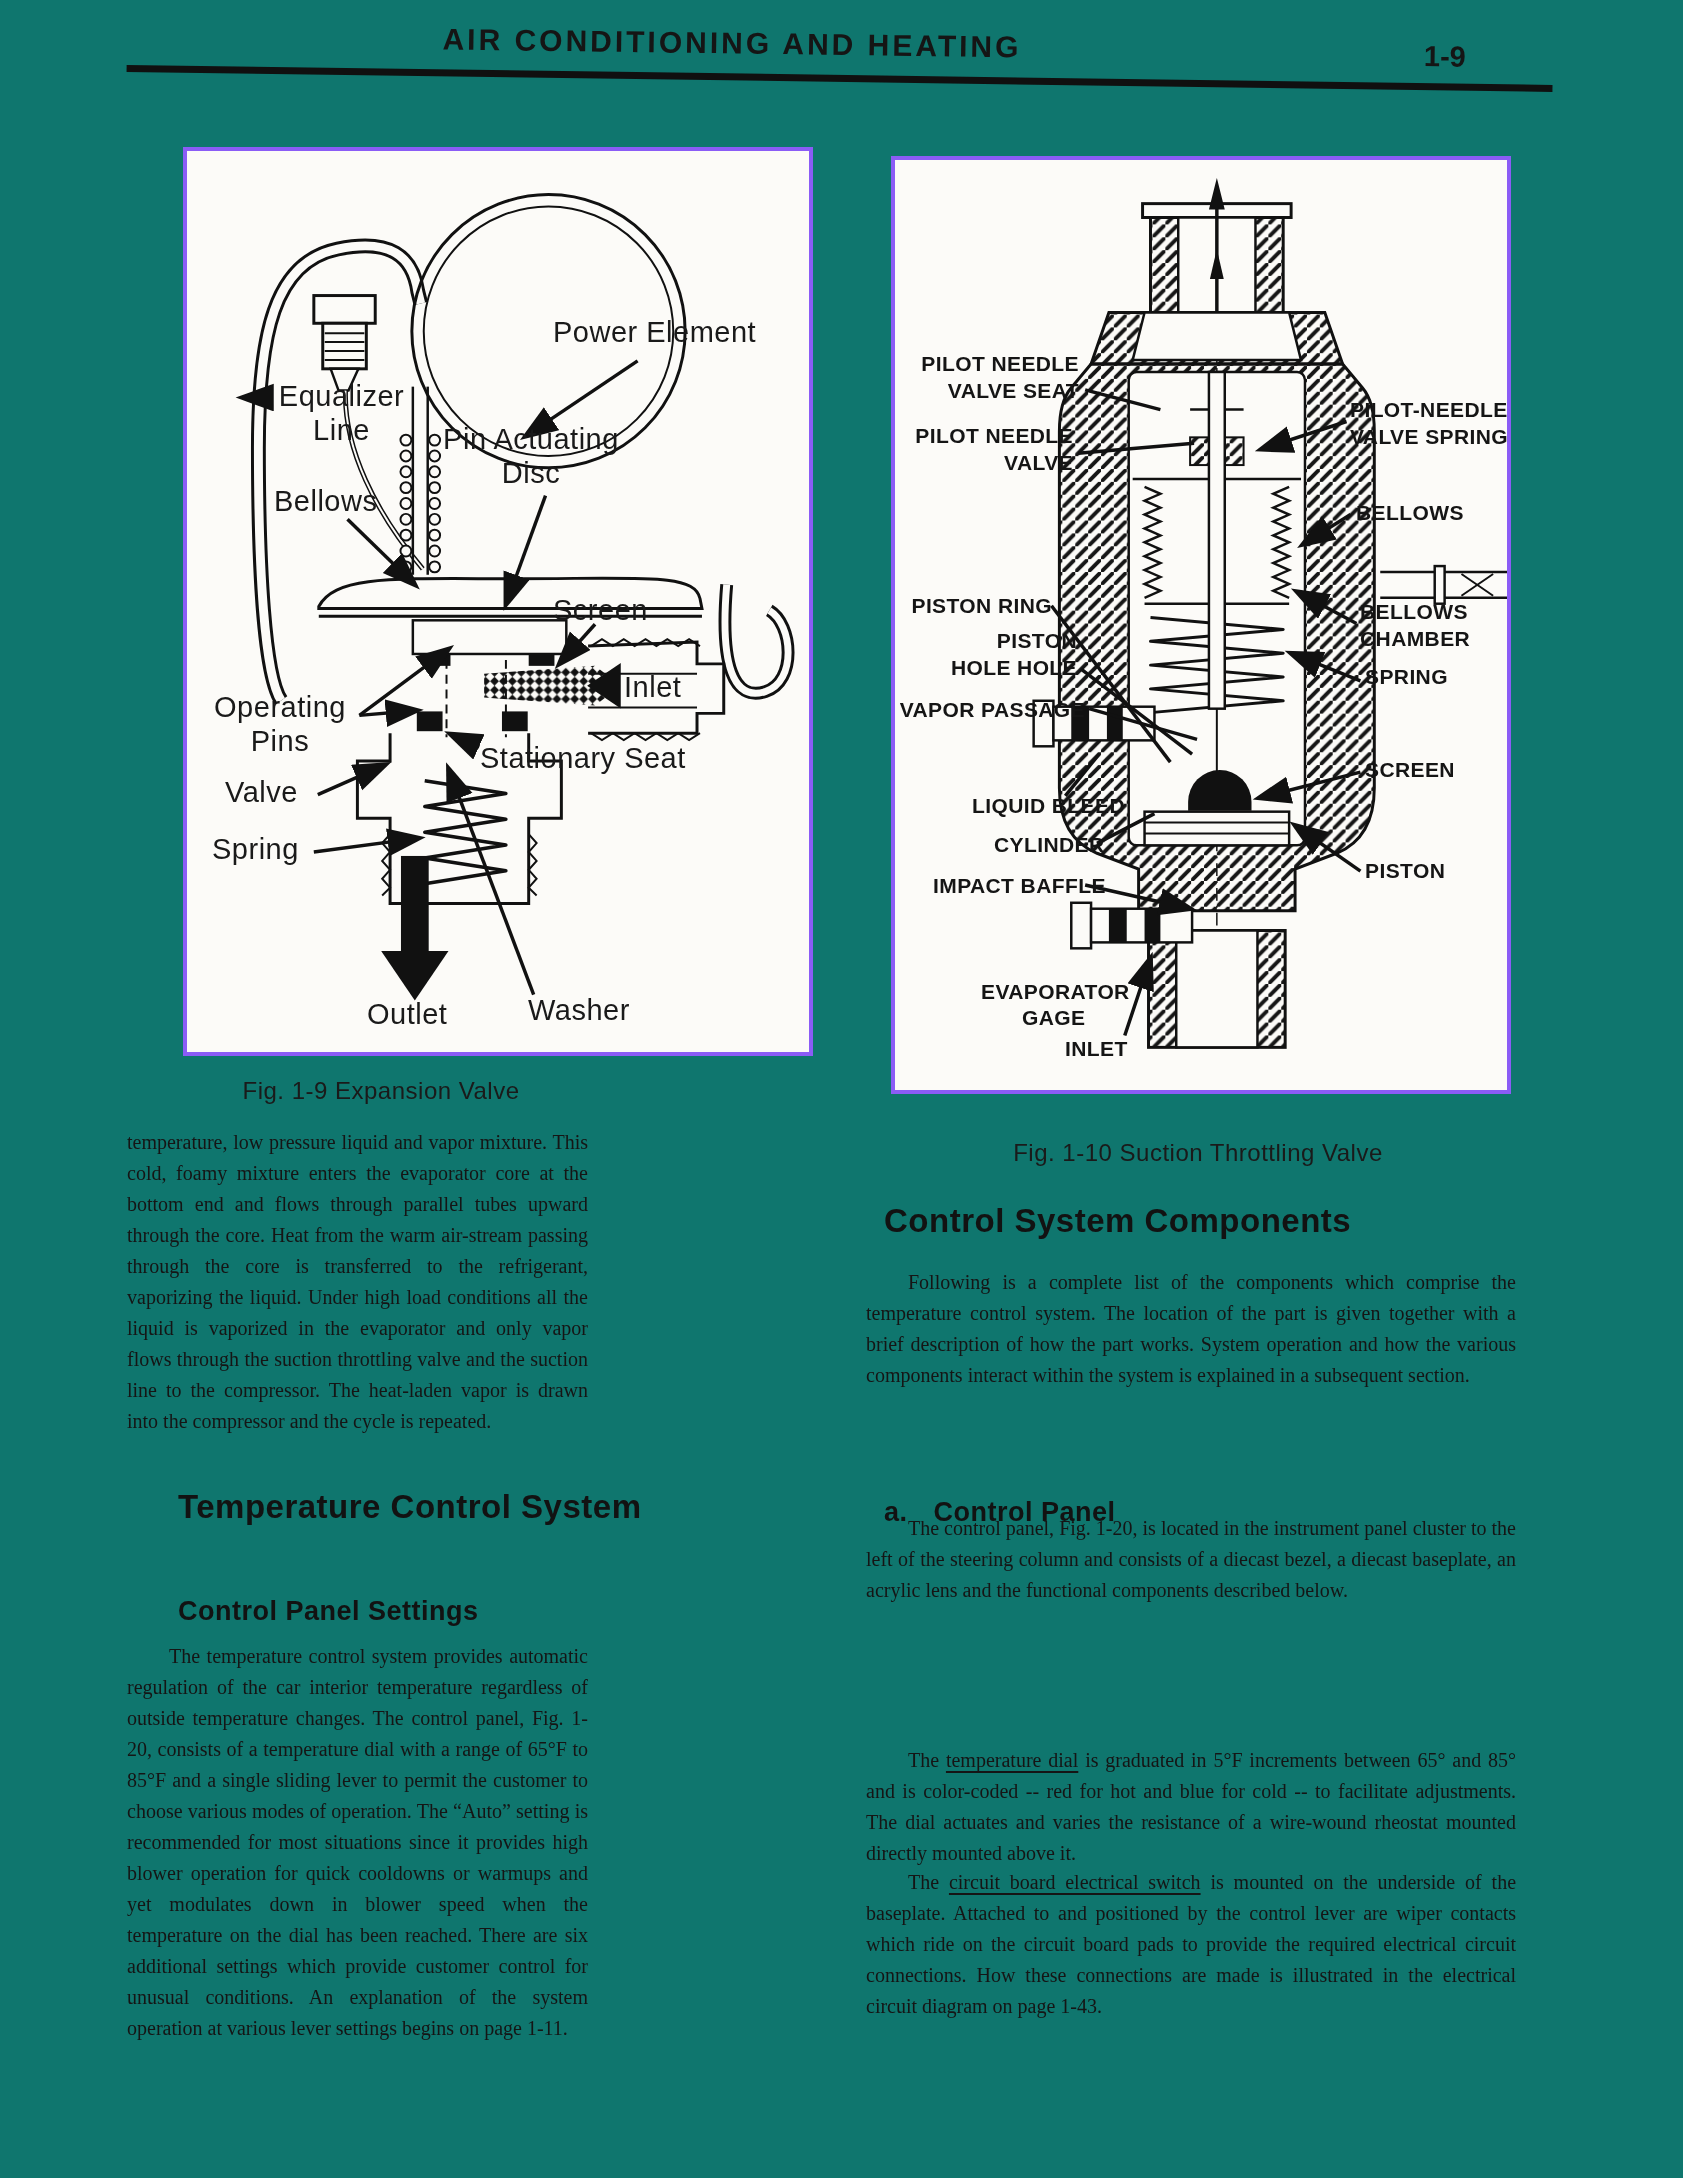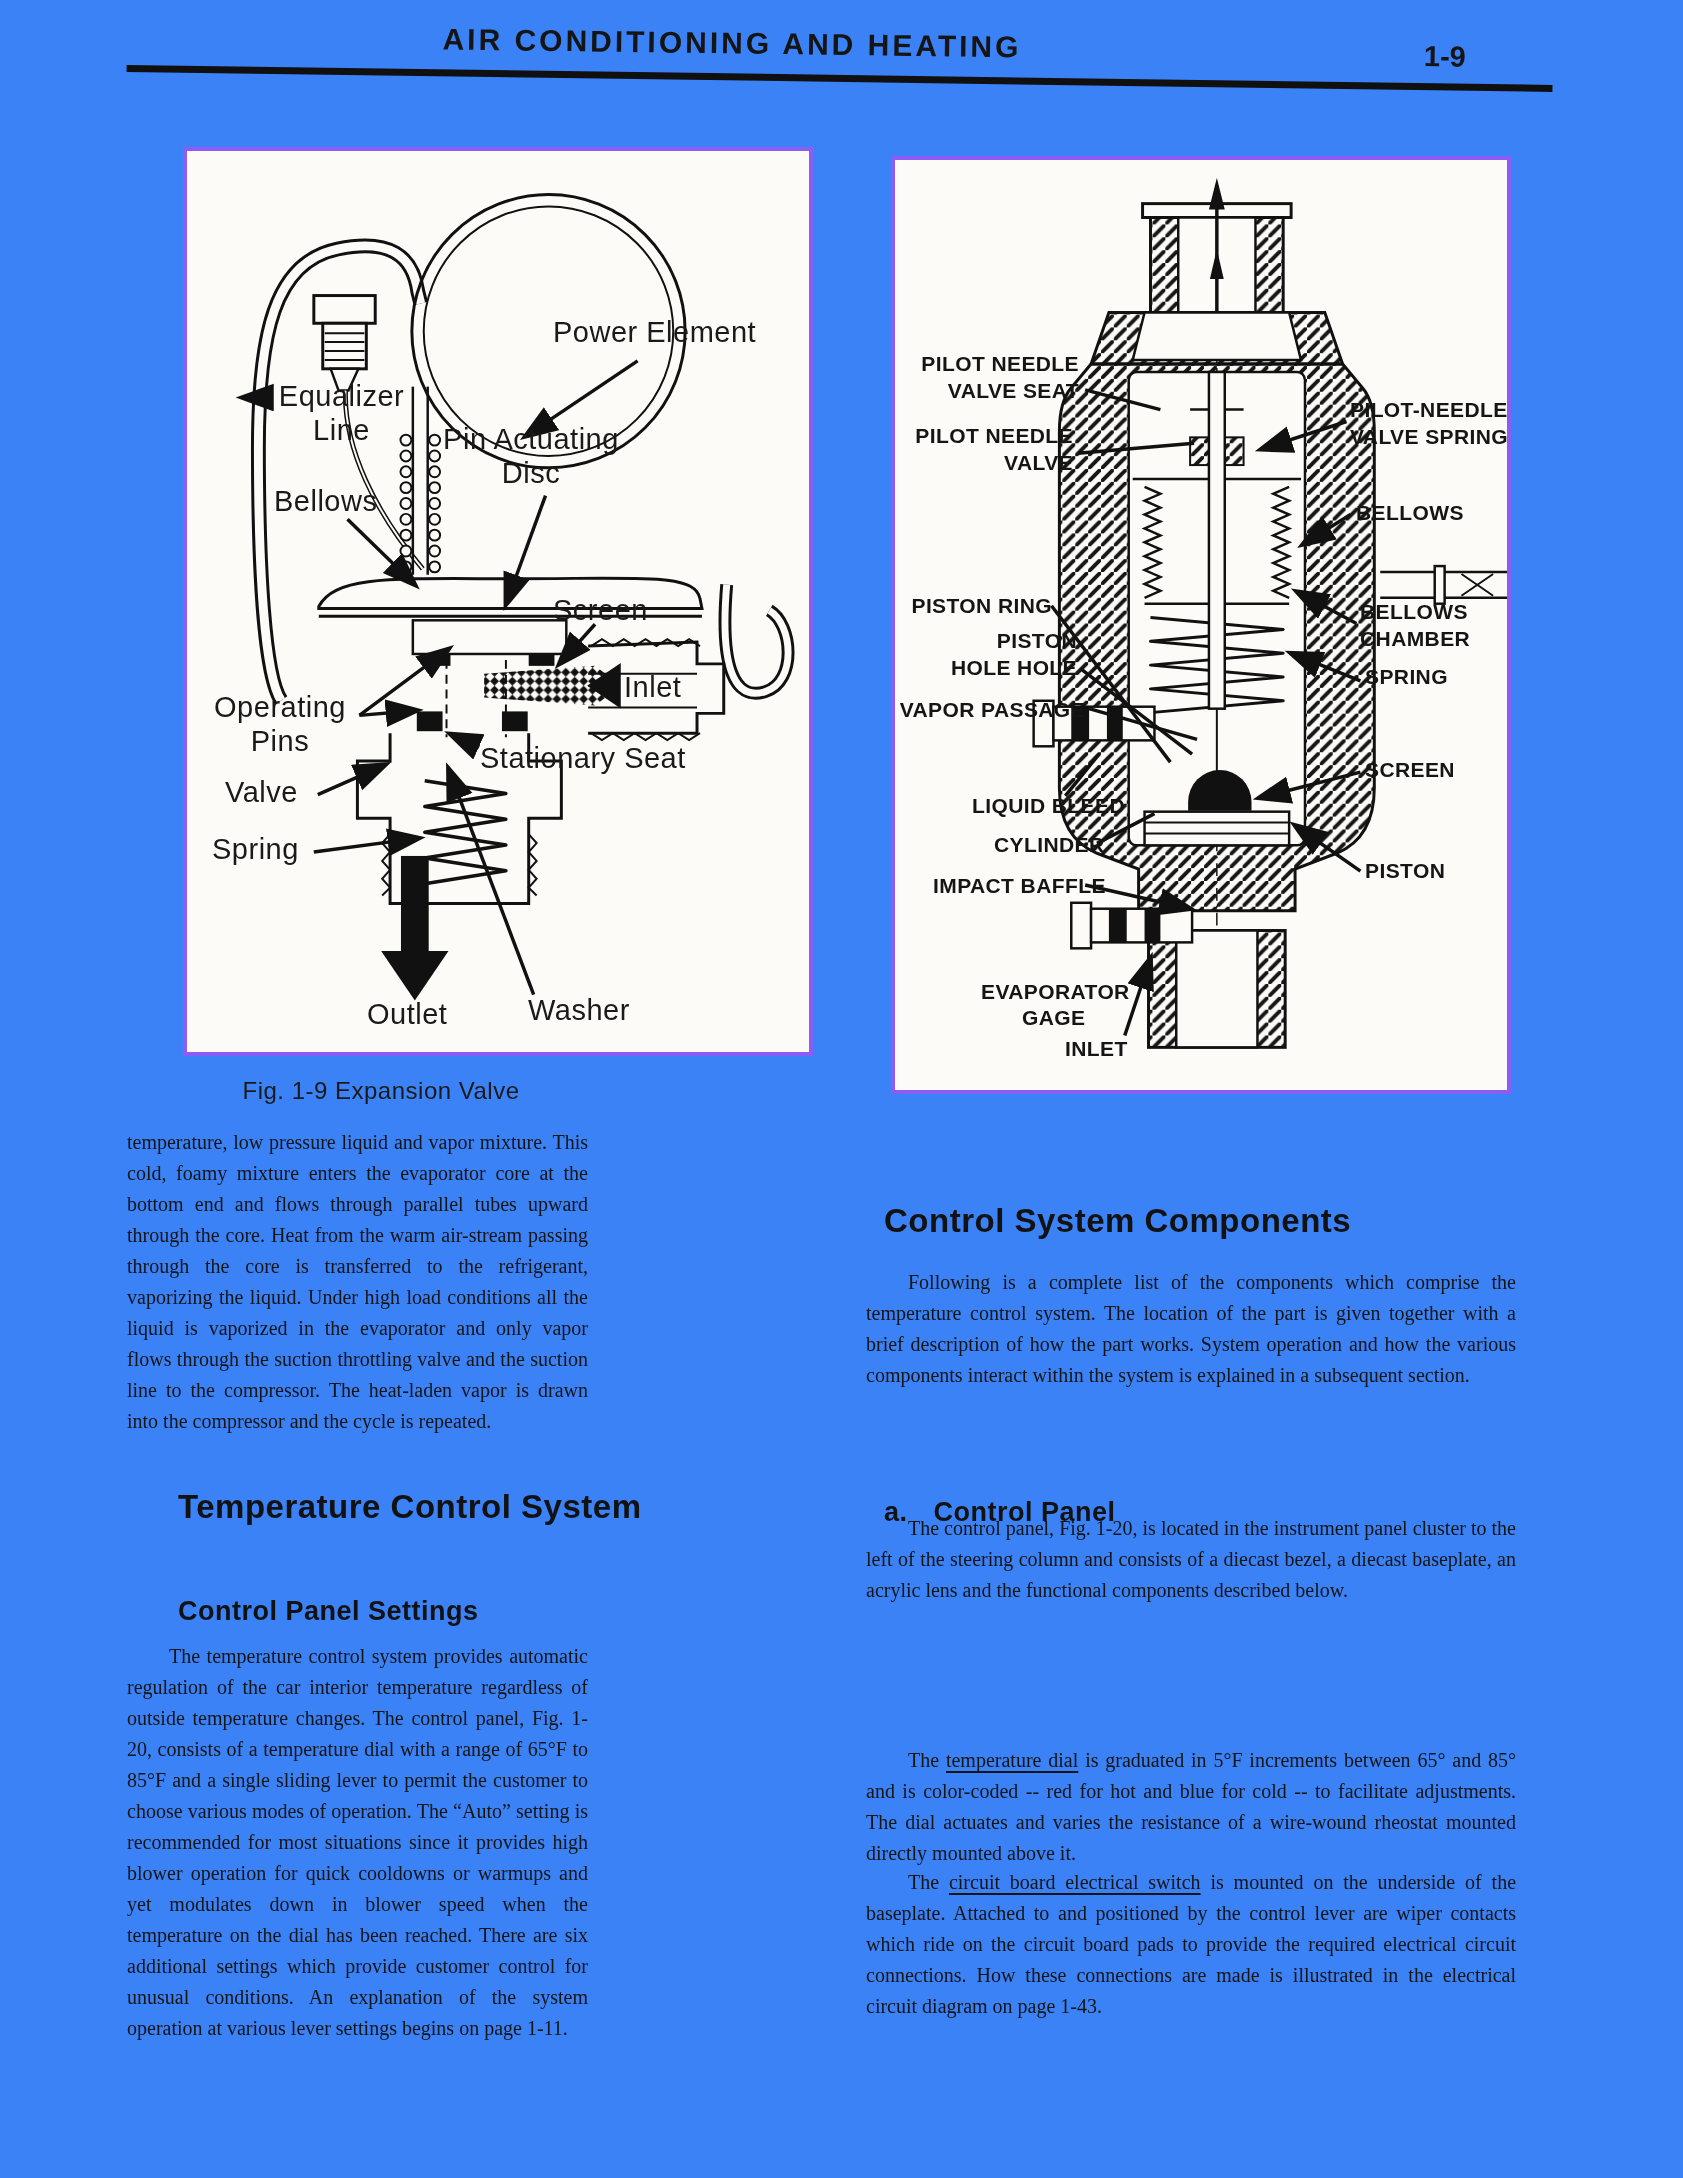--- a/index.html
+++ b/index.html
@@ -1,16 +1,16 @@
 <!DOCTYPE html>
 <html><head>
 <meta charset="utf-8">
 <style>
   html,body{margin:0;padding:0;background:#e8e8e4;}
-  .page{position:relative;width:1683px;height:2178px;background:#3b82f6;overflow:hidden;
+  .page{position:relative;width:1683px;height:2178px;background:#0f766e;overflow:hidden;
         font-family:"Liberation Serif", serif;color:#141414;}
   
   .hdr-wrap{position:absolute;left:0;top:0;width:1683px;height:119px;
             transform:rotate(0.8deg);transform-origin:129px 40px;}
   .hdr-title{position:absolute;left:356px;top:18px;width:752px;text-align:center;
              font-family:"Liberation Sans",sans-serif;font-weight:bold;font-size:30px;
              letter-spacing:3px;color:#151515;white-space:nowrap;}
   .hdr-num{position:absolute;left:1424px;top:22px;font-family:"Liberation Sans",sans-serif;
            font-weight:bold;font-size:29px;color:#151515;}
   .hdr-rule{position:absolute;left:127px;top:65px;width:1426px;height:7px;background:#101010;}
@@ -287,20 +287,21 @@
       <span class="lbl-line">HOLE HOLE</span>
     </div>
     <div class="f10lbl" style="left:2px;top:536px;width:188px;text-align:right;">VAPOR PASSAGE</div>
     <div class="f10lbl" style="left:77px;top:632px;">LIQUID BLEED</div>
     <div class="f10lbl" style="left:99px;top:671px;">CYLINDER</div>
     <div class="f10lbl" style="left:38px;top:712px;">IMPACT BAFFLE</div>
     <div class="f10lbl" style="left:86px;top:818px;">EVAPORATOR</div>
     <div class="f10lbl" style="left:127px;top:844px;">GAGE</div>
     <div class="f10lbl" style="left:170px;top:875px;">INLET</div>
   </div>
+  <div class="caption" style="left:891px;top:1139px;width:614px;">Fig. 1-10  Suction Throttling Valve</div>
 
   <div class="col">
     <p class="body-p" style="left:127px;top:1127px;width:461px;">temperature, low pressure liquid and vapor mixture. This cold, foamy mixture enters the evaporator core at the bottom end and flows through parallel tubes upward through the core. Heat from the warm air-stream passing through the core is transferred to the refrigerant, vaporizing the liquid. Under high load conditions all the liquid is vaporized in the evaporator and only vapor flows through the suction throttling valve and the suction line to the compressor. The heat-laden vapor is drawn into the compressor and the cycle is repeated.</p>
     <div class="h1" style="left:178px;top:1488px;">Temperature Control System</div>
     <div class="h2" style="left:178px;top:1572px;">Control Panel Settings</div>
     <p class="body-p indent" style="left:127px;top:1641px;width:461px;">The temperature control system provides automatic regulation of the car interior temperature regardless of outside temperature changes. The control panel, Fig. 1-20, consists of a temperature dial with a range of 65°F to 85°F and a single sliding lever to permit the customer to choose various modes of operation. The “Auto” setting is recommended for most situations since it provides high blower operation for quick cooldowns or warmups and yet modulates down in blower speed when the temperature on the dial has been reached. There are six additional settings which provide customer control for unusual conditions. An explanation of the system operation at various lever settings begins on page 1-11.</p>
   </div>
 
   <div class="col">
     <div class="h1" style="left:884px;top:1202px;">Control System Components</div>

